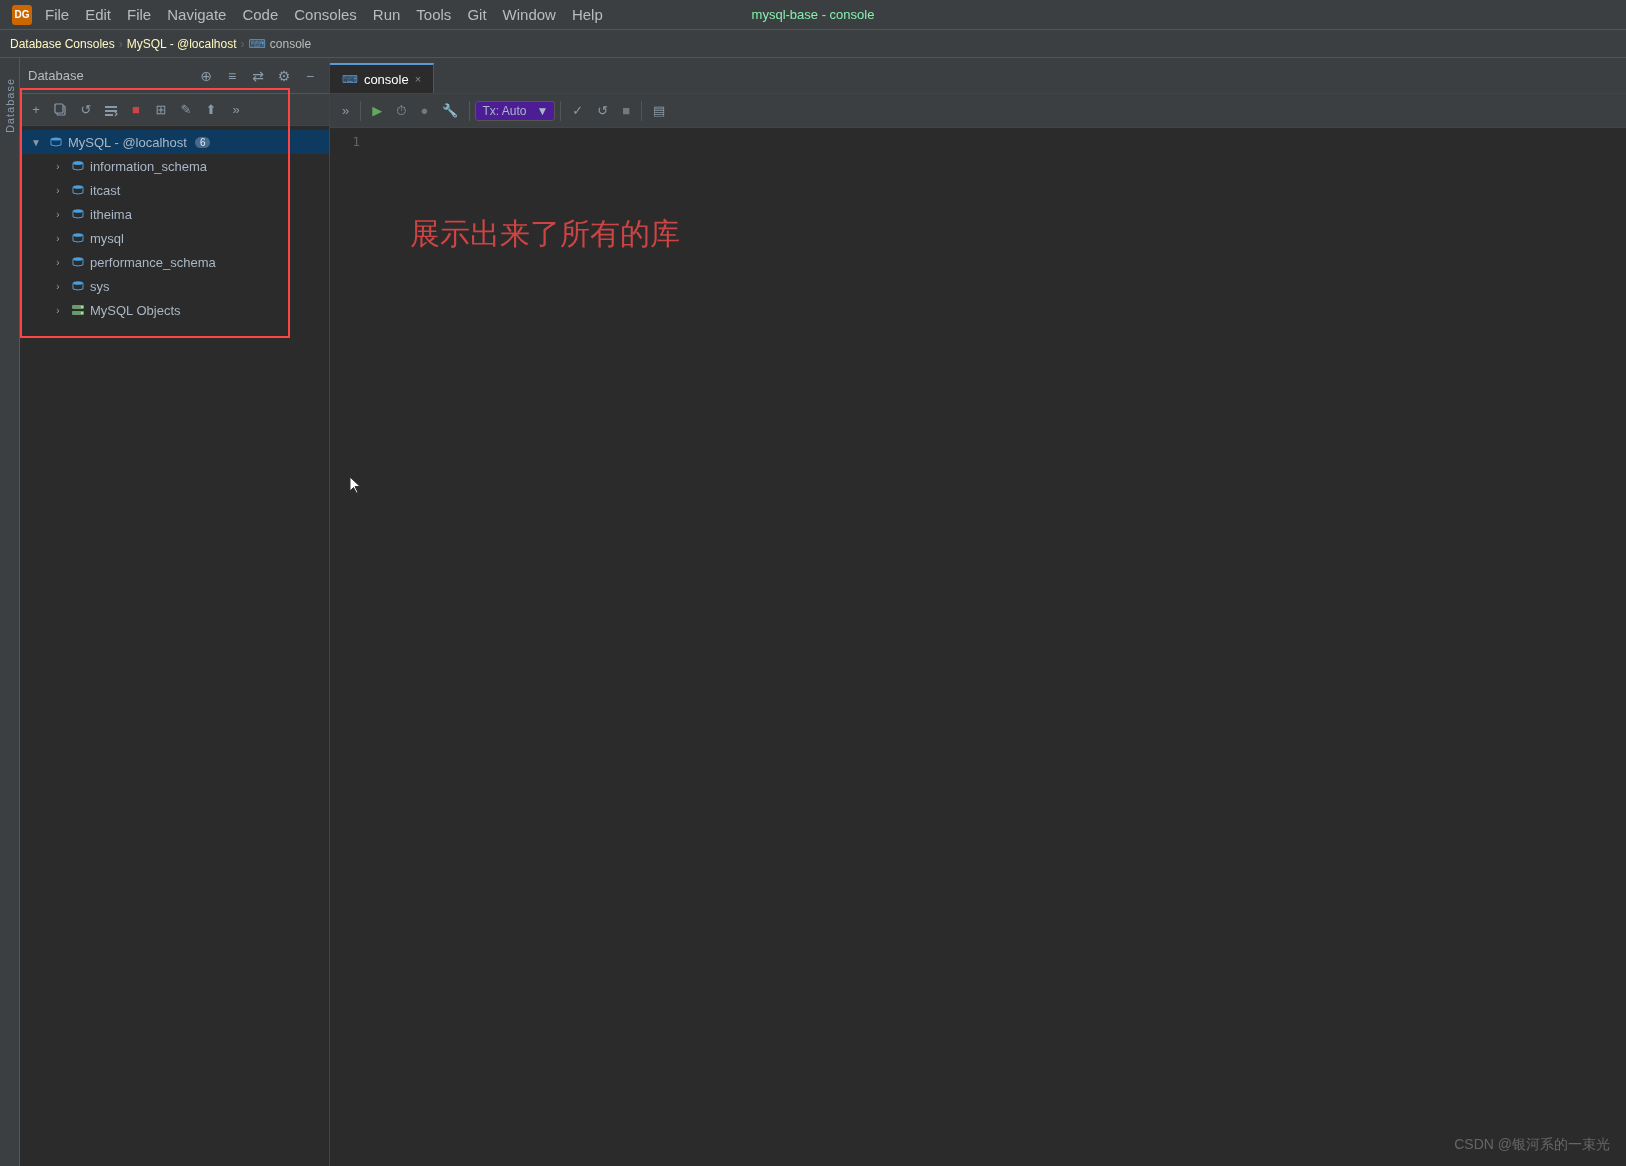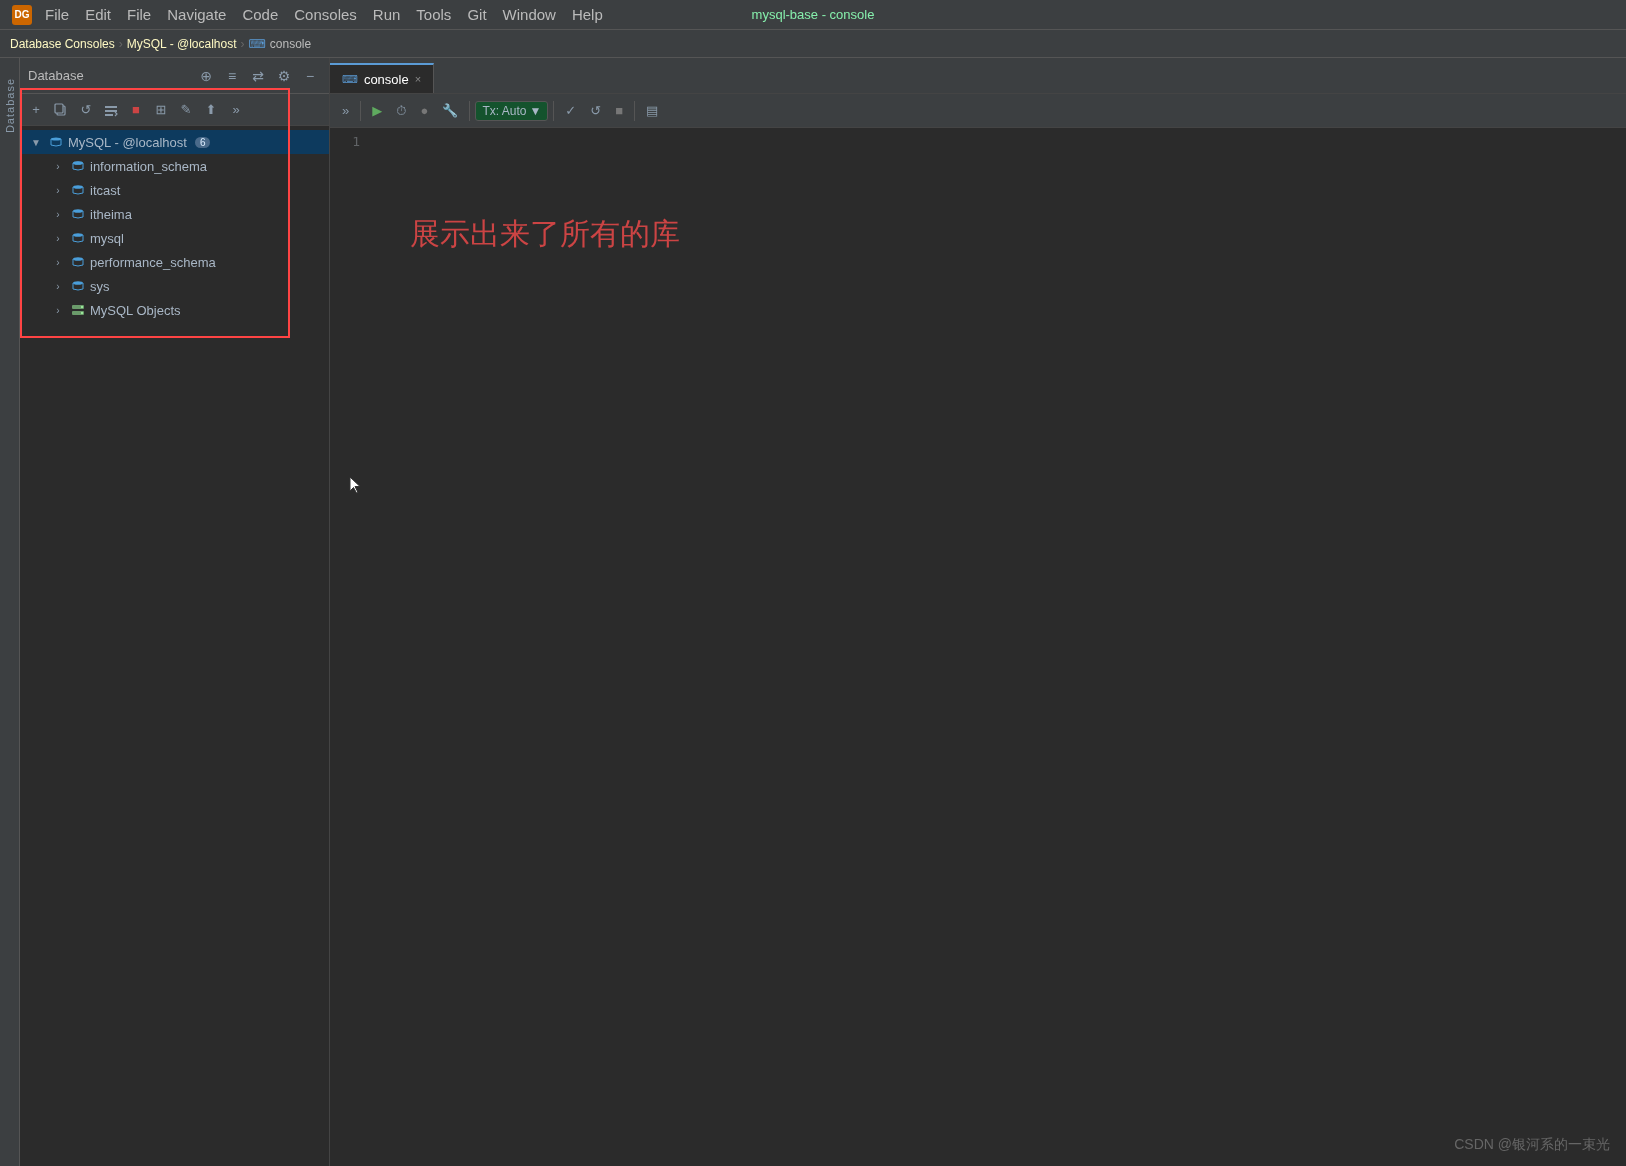--- a/index.html
+++ b/index.html
@@ -315,23 +315,23 @@
     }
     .ed-sep {
       width: 1px;
       height: 20px;
       background: #555;
       margin: 0 3px;
     }
     .tx-dropdown {
       display: flex;
       align-items: center;
-      gap: 3px;
+      gap: 10px;
       padding: 2px 6px;
-      background: #14532d;
+      background: #4c1d95;
       border: 1px solid #555;
       border-radius: 3px;
       color: #a9b7c6;
       font-size: 12px;
       cursor: pointer;
       text-align: right;
     }
 
     
     .editor-content {

